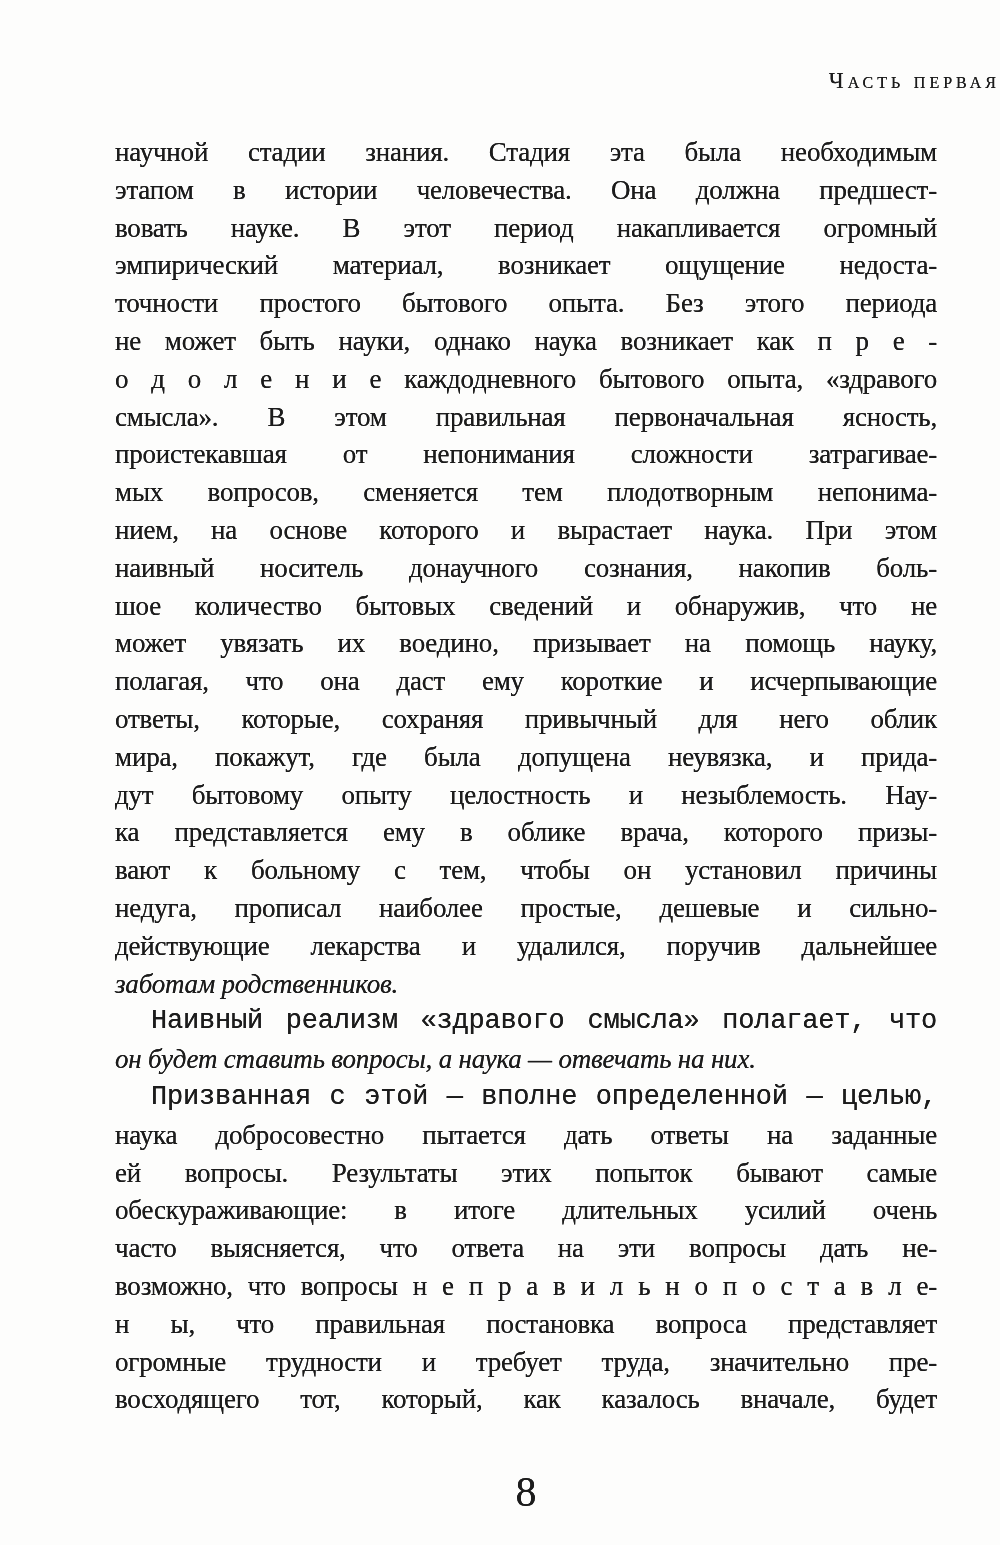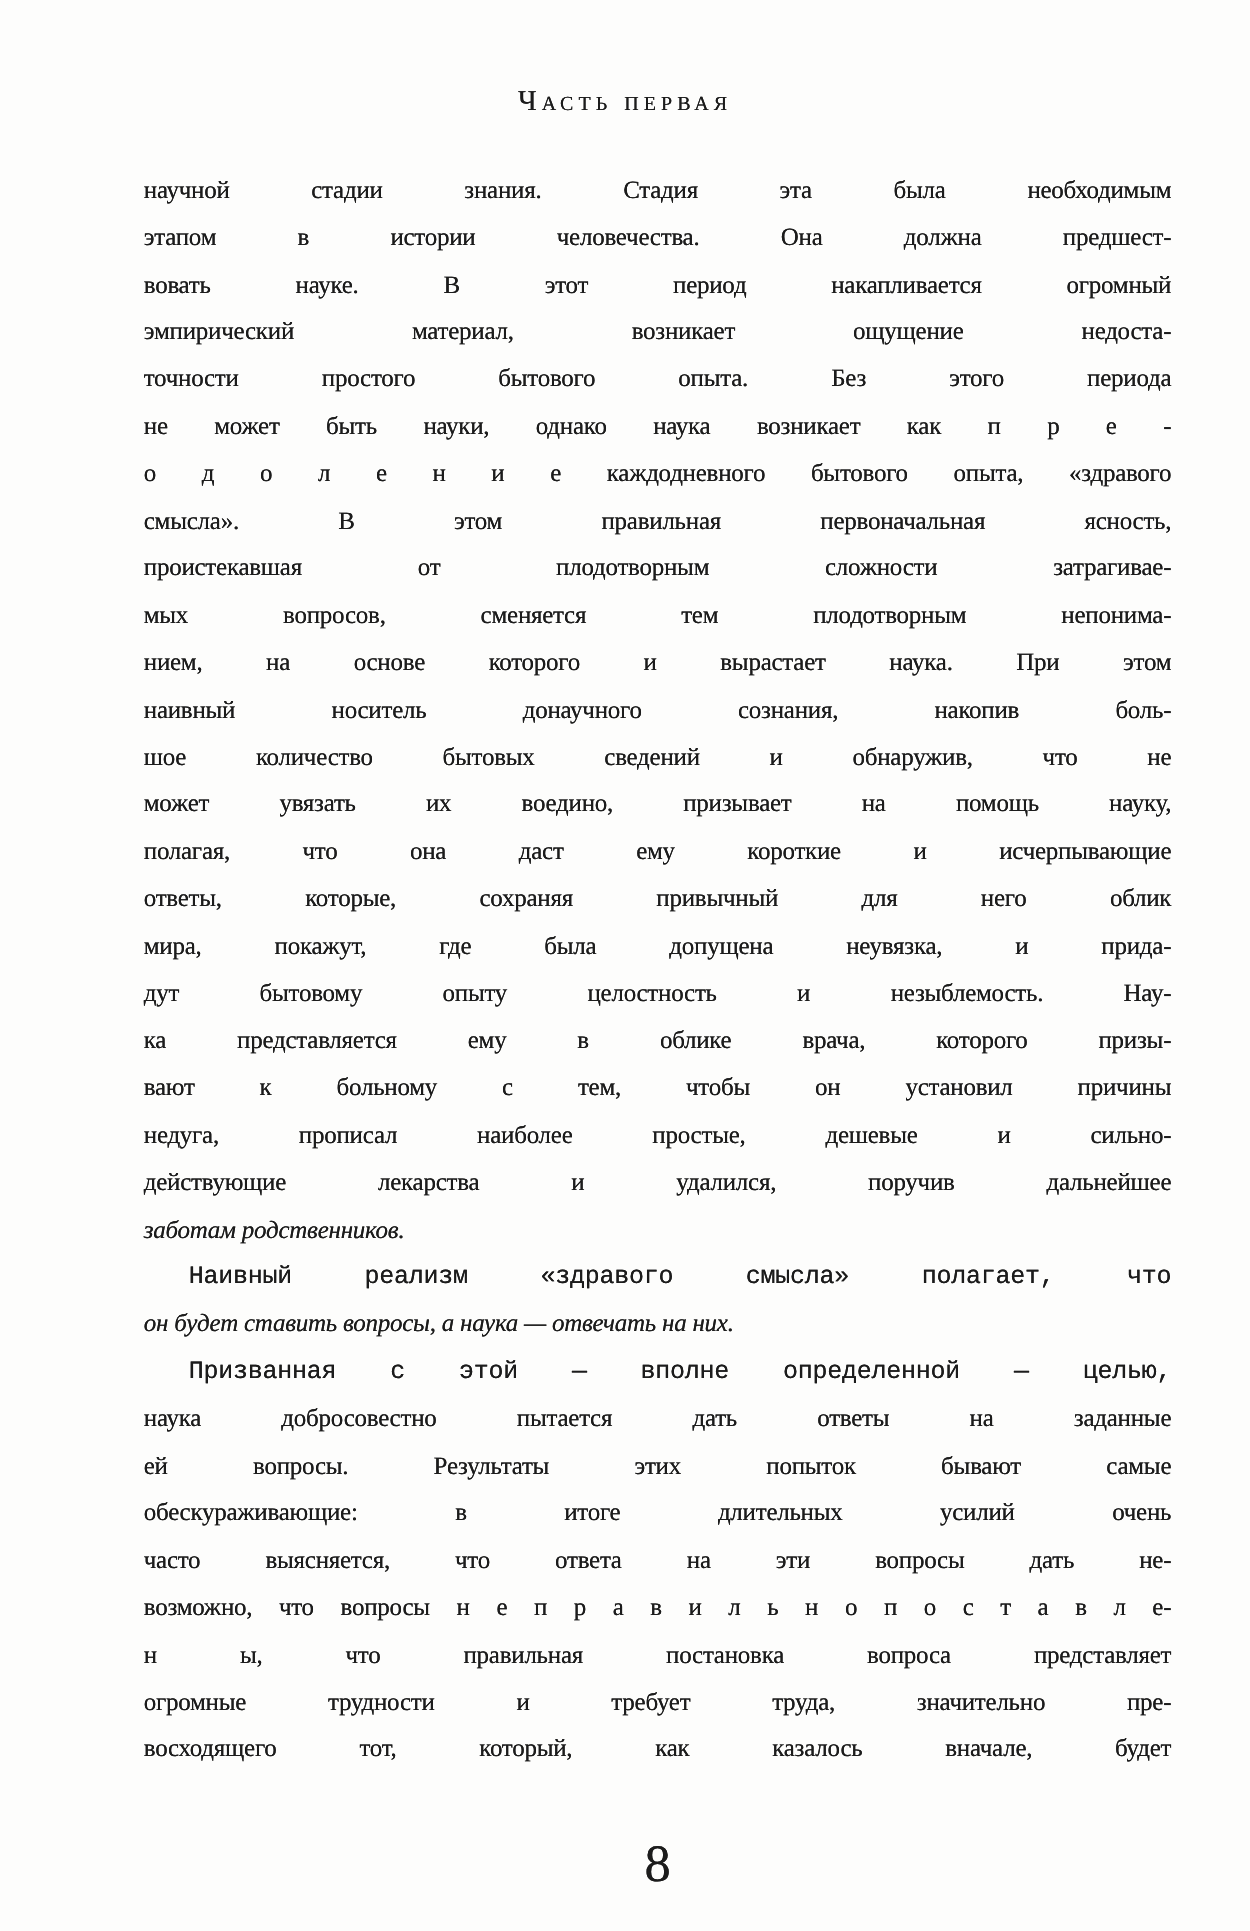--- a/index.html
+++ b/index.html
@@ -14,32 +14,32 @@
   .page {
     position: absolute;
     inset: 0;
     background: #fdfdfc;
   }
   .running-head {
     position: absolute;
     top: 68px;
     left: 0;
     width: 1000px;
-    text-align: center;
+    text-align: right;
     font-size: 23px;
     font-variant: small-caps;
     letter-spacing: 4px;
     text-shadow: 0 0 0.5px currentColor;
   }
   .text-block {
     position: absolute;
     top: 134px;
     left: 115px;
     width: 822px;
-    font-size: 20px;
+    font-size: 27px;
     line-height: 37.8px;
     letter-spacing: -0.2px;
     text-shadow: 0 0 0.5px currentColor;
   }
   .line {
     text-align: justify;
     text-align-last: justify;
   }
   .line.end {
     text-align-last: left;
@@ -68,21 +68,21 @@
 
   <div class="text-block">
       <div class="line">научной стадии знания. Стадия эта была необходимым</div>
       <div class="line">этапом в истории человечества. Она должна предшест-</div>
       <div class="line">вовать науке. В этот период накапливается огромный</div>
       <div class="line">эмпирический материал, возникает ощущение недоста-</div>
       <div class="line">точности простого бытового опыта. Без этого периода</div>
       <div class="line">не может быть науки, однако наука возникает как п р е -</div>
       <div class="line">о д о л е н и е каждодневного бытового опыта, «здравого</div>
       <div class="line">смысла». В этом правильная первоначальная ясность,</div>
-      <div class="line">проистекавшая от плодотворным сложности затрагивае-</div>
+      <div class="line">проистекавшая от непонимания сложности затрагивае-</div>
       <div class="line">мых вопросов, сменяется тем плодотворным непонима-</div>
       <div class="line">нием, на основе которого и вырастает наука. При этом</div>
       <div class="line">наивный носитель донаучного сознания, накопив боль-</div>
       <div class="line">шое количество бытовых сведений и обнаружив, что не</div>
       <div class="line">может увязать их воедино, призывает на помощь науку,</div>
       <div class="line">полагая, что она даст ему короткие и исчерпывающие</div>
       <div class="line">ответы, которые, сохраняя привычный для него облик</div>
       <div class="line">мира, покажут, где была допущена неувязка, и прида-</div>
       <div class="line">дут бытовому опыту целостность и незыблемость. Нау-</div>
       <div class="line">ка представляется ему в облике врача, которого призы-</div>

